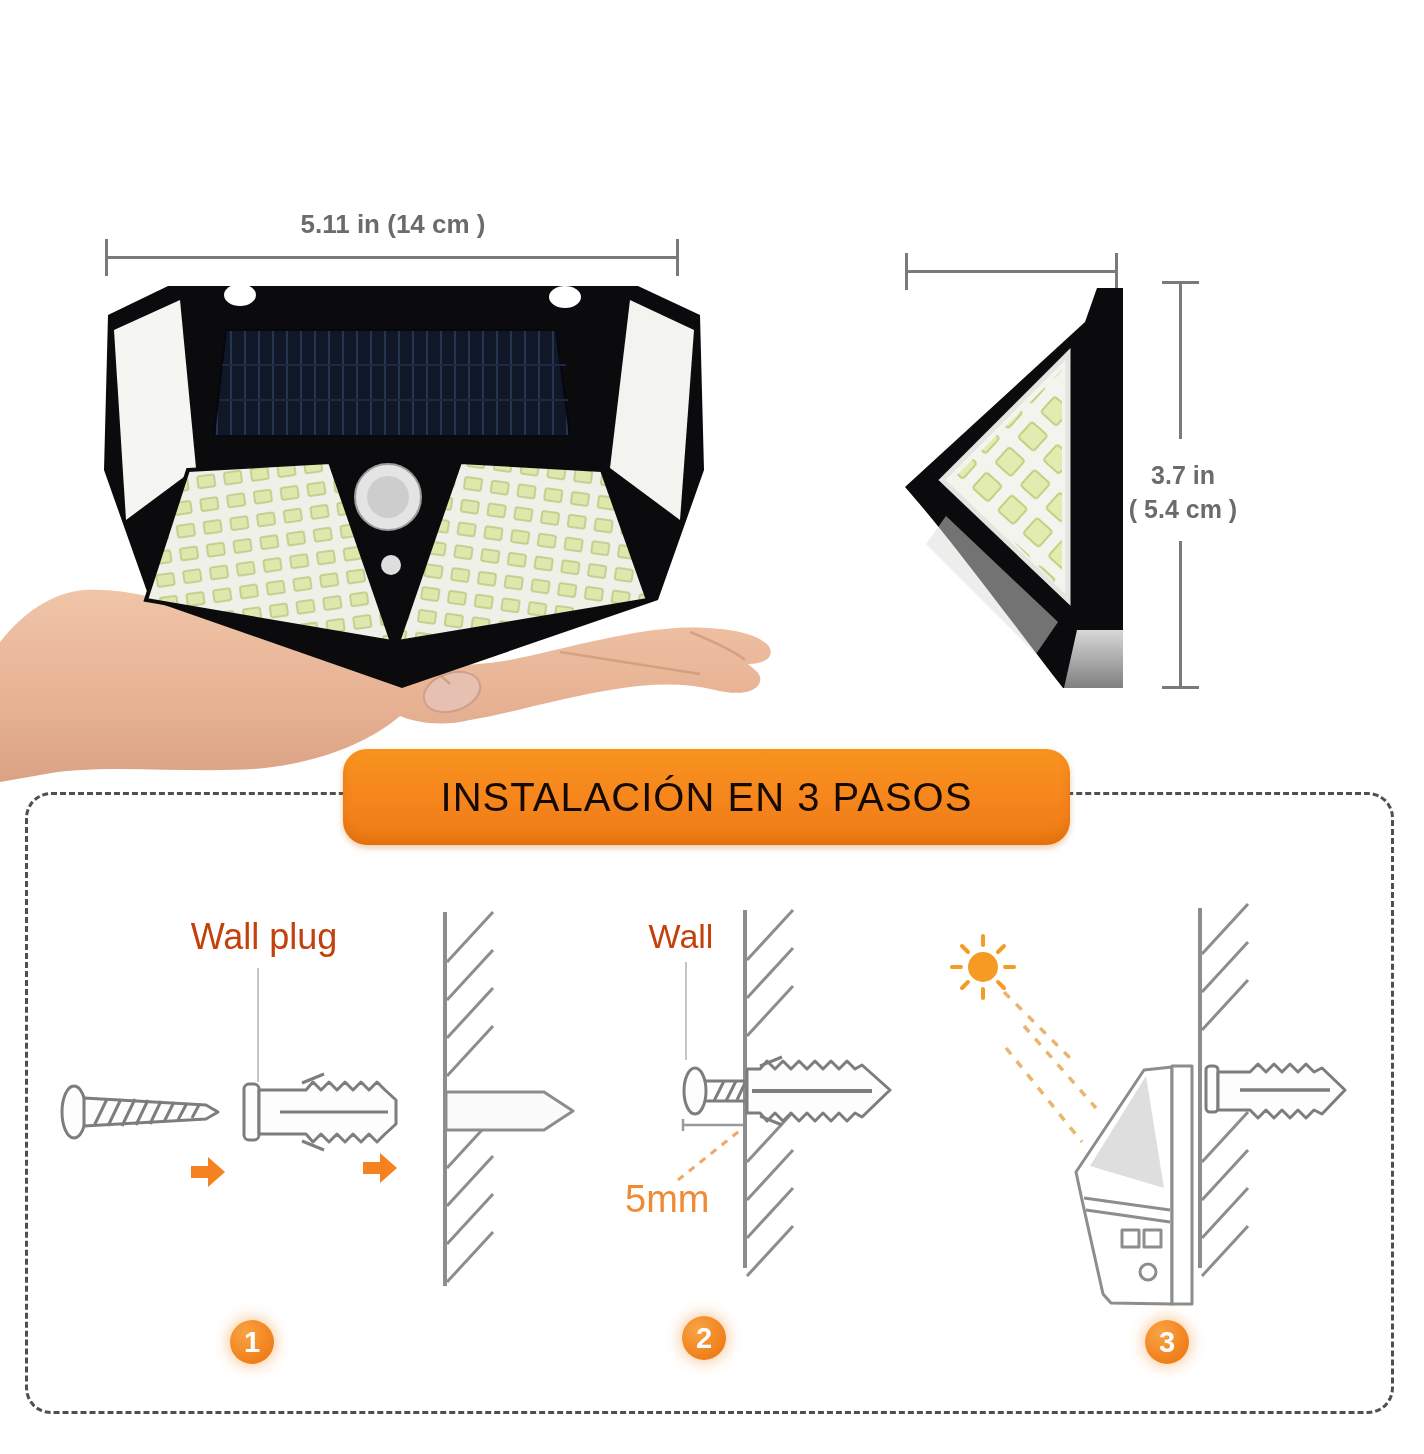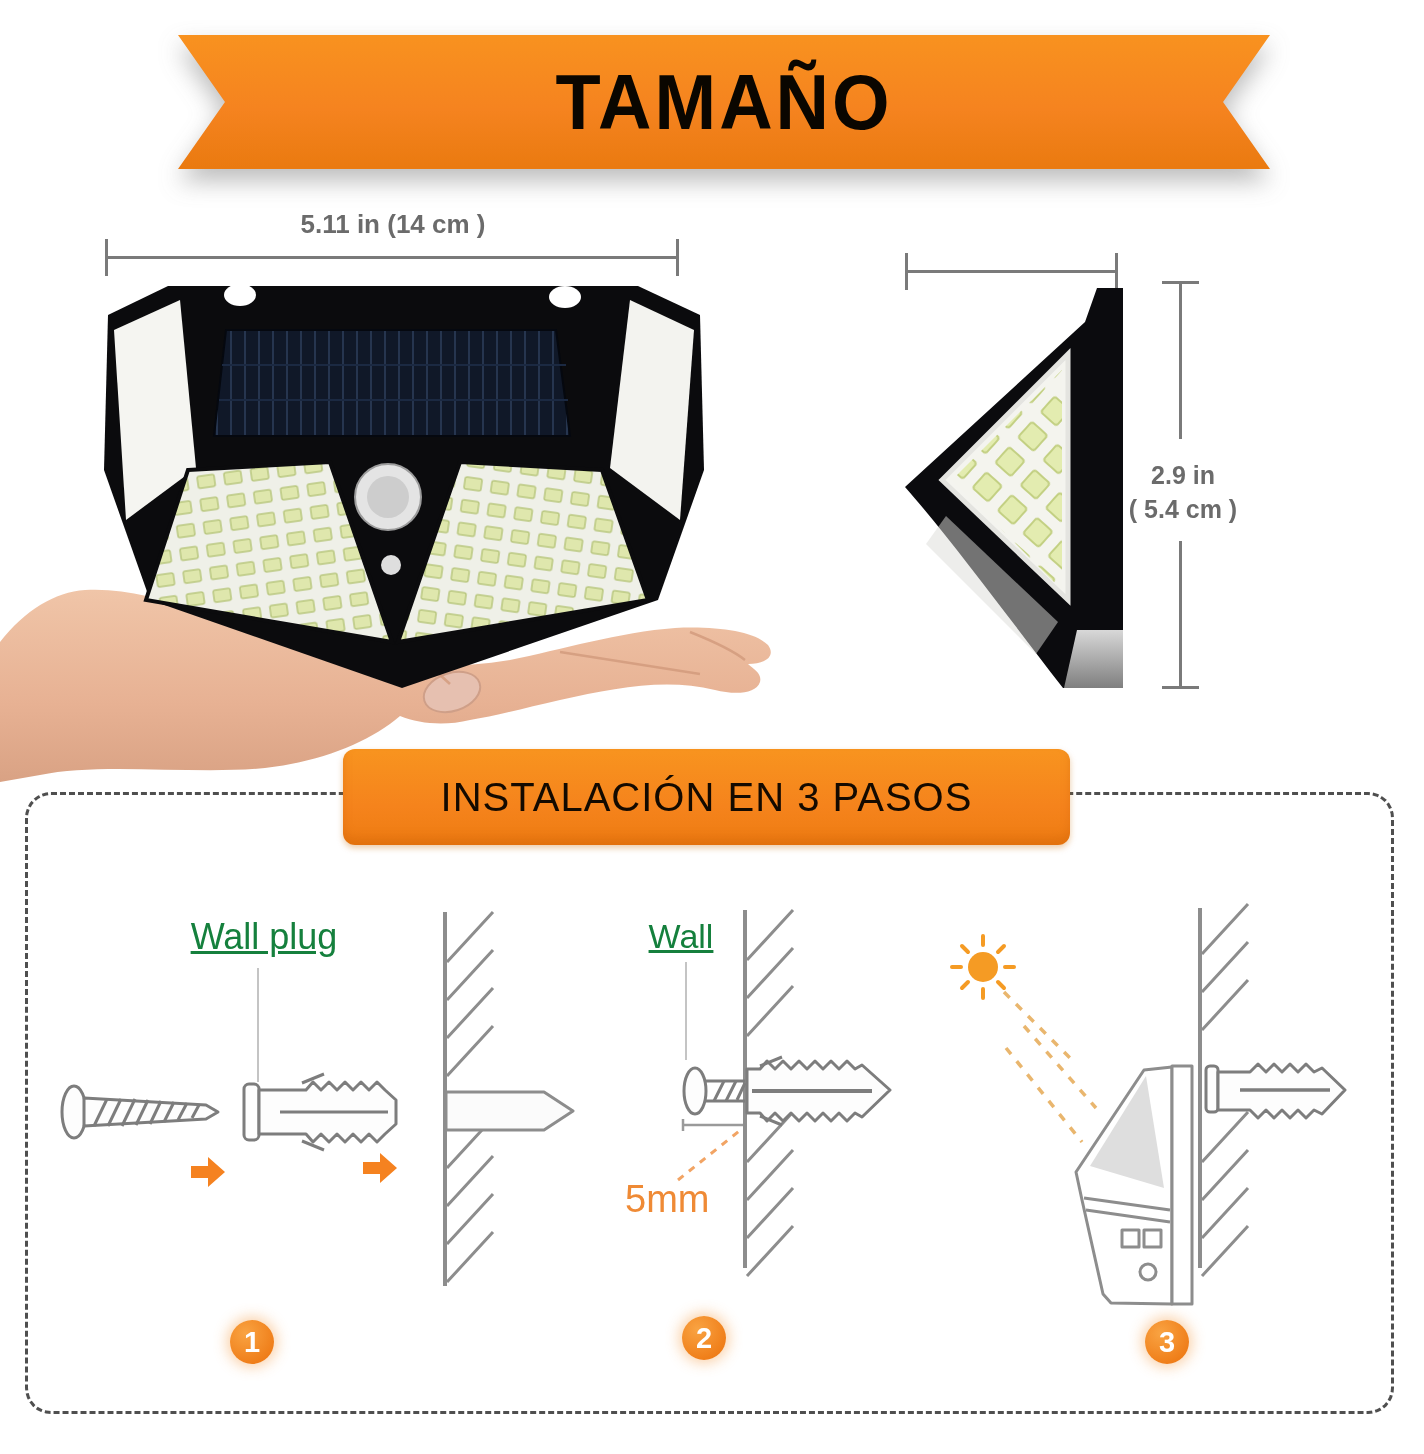--- a/index.html
+++ b/index.html
@@ -12,58 +12,53 @@
     background:linear-gradient(180deg,#f9941f 0%,#f5831f 55%,#ea7a10 92%,#f08418 100%);
     clip-path:polygon(0 7%,100% 7%,95.7% 50%,100% 93%,0 93%,4.3% 50%);
     display:flex;align-items:center;justify-content:center;}
   .ribbon-title{font-size:74px;font-weight:bold;letter-spacing:3px;color:#0a0600;transform:scaleY(1.05);}
   
   .dl{background:#7a7a7a;}
   .dim-label{color:#6b6b6b;font-weight:bold;font-size:26px;text-align:center;white-space:nowrap;}
   .vdim-label{color:#6b6b6b;font-weight:bold;font-size:25px;text-align:center;line-height:34px;}
   
   .dash-box{left:25px;top:792px;width:1369px;height:622px;border:3px dashed #4f4f4f;border-radius:26px;box-sizing:border-box;}
-  .inst-banner{left:343px;top:749px;width:727px;height:96px;border-radius:12px;
+  .inst-banner{left:343px;top:749px;width:727px;height:96px;border-radius:24px;
     background:linear-gradient(180deg,#f8941f 0%,#f5831c 60%,#ee7c12 100%);
     box-shadow:0 3px 6px rgba(200,110,10,.35), inset 0 -8px 10px rgba(190,85,0,.25);
     display:flex;align-items:center;justify-content:center;}
   .inst-banner span{font-size:40px;color:#140a00;letter-spacing:1px;}
-  .step-label{color:#15803d;font-size:36px;text-align:center;white-space:nowrap;text-decoration:underline;}
+  .step-label{color:#c2410c;font-size:36px;text-align:center;white-space:nowrap;}
   .depth-label{color:#ef8a35;font-size:38px;white-space:nowrap;}
   .badge{width:44px;height:44px;border-radius:50%;
     background:radial-gradient(circle at 35% 30%,#f9a342,#ef7d18 75%);
     box-shadow:0 0 14px 3px rgba(244,150,60,.45);
     display:flex;align-items:center;justify-content:center;
     color:#fff;font-size:29px;font-weight:bold;}
   svg{display:block;}
 </style>
 </head>
 <body>
 
 <div id="canvas">
 
-  <div class="abs ribbon-wrap">
-    <div class="ribbon">
-      <div class="ribbon-title">TAMAÑO</div>
-    </div>
-  </div>
 
   <div class="abs dim-label" style="left:243px;top:209px;width:300px;">5.11 in  (14 cm )</div>
   <div class="abs dl" style="left:105px;top:239px;width:3px;height:37px;"></div>
   <div class="abs dl" style="left:106px;top:256px;width:573px;height:3px;"></div>
   <div class="abs dl" style="left:676px;top:239px;width:3px;height:37px;"></div>
 
   <div class="abs dl" style="left:905px;top:253px;width:3px;height:37px;"></div>
   <div class="abs dl" style="left:906px;top:270px;width:212px;height:3px;"></div>
   <div class="abs dl" style="left:1115px;top:253px;width:3px;height:37px;"></div>
 
   <div class="abs dl" style="left:1162px;top:281px;width:37px;height:3px;"></div>
   <div class="abs dl" style="left:1179px;top:284px;width:3px;height:155px;"></div>
   <div class="abs vdim-label" style="left:1103px;top:458px;width:160px;">
-    <div>2.9 in</div>
+    <div>3.7 in</div>
     <div>( 5.4 cm )</div>
   </div>
   <div class="abs dl" style="left:1179px;top:541px;width:3px;height:146px;"></div>
   <div class="abs dl" style="left:1162px;top:686px;width:37px;height:3px;"></div>
 
   <svg class="abs" style="left:0;top:268px;" width="800" height="520" viewBox="0 0 800 520">
     <defs>
       <pattern id="ledL" width="27" height="23" patternUnits="userSpaceOnUse" patternTransform="rotate(-8)">
         <rect width="27" height="23" fill="#eff0e8"></rect>
         <rect x="4" y="4" width="17" height="12" rx="2" fill="#dfe7ad" stroke="#b9c77f" stroke-width="1.5"></rect>

